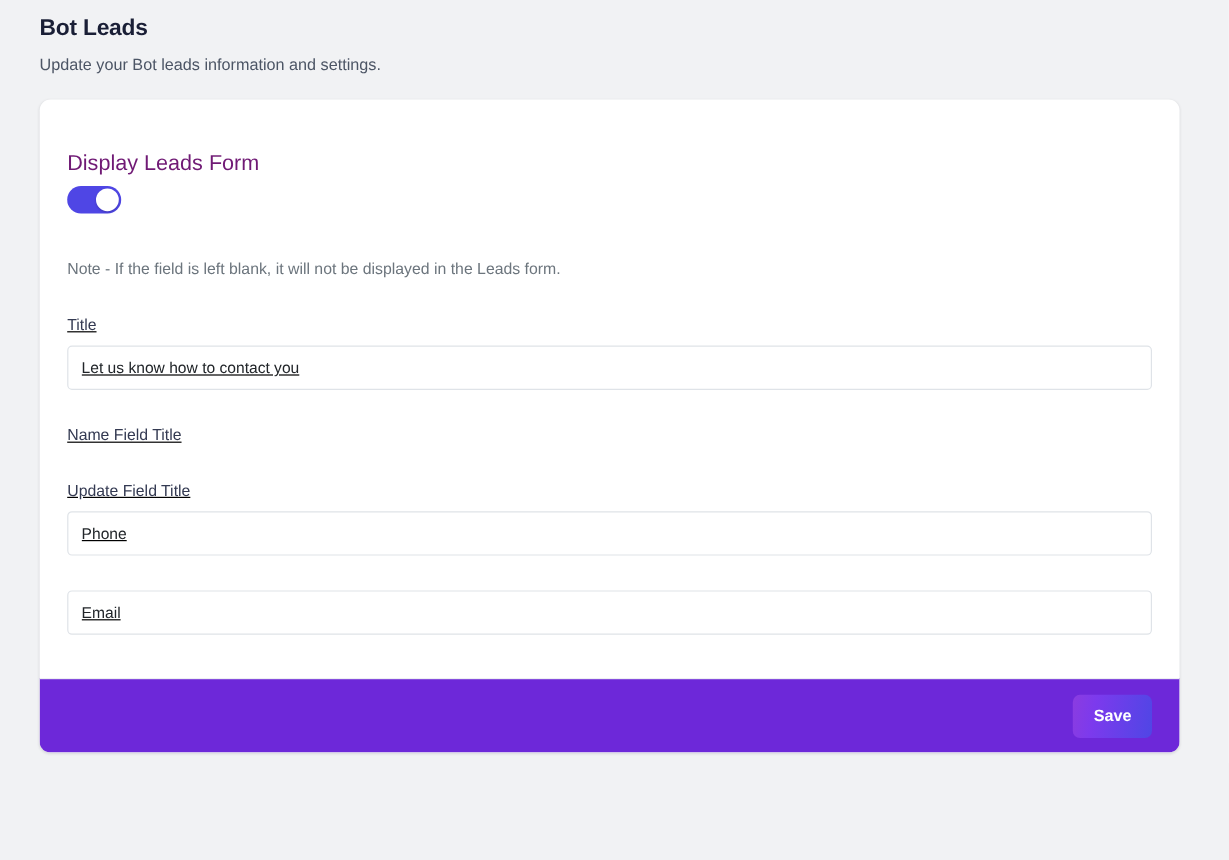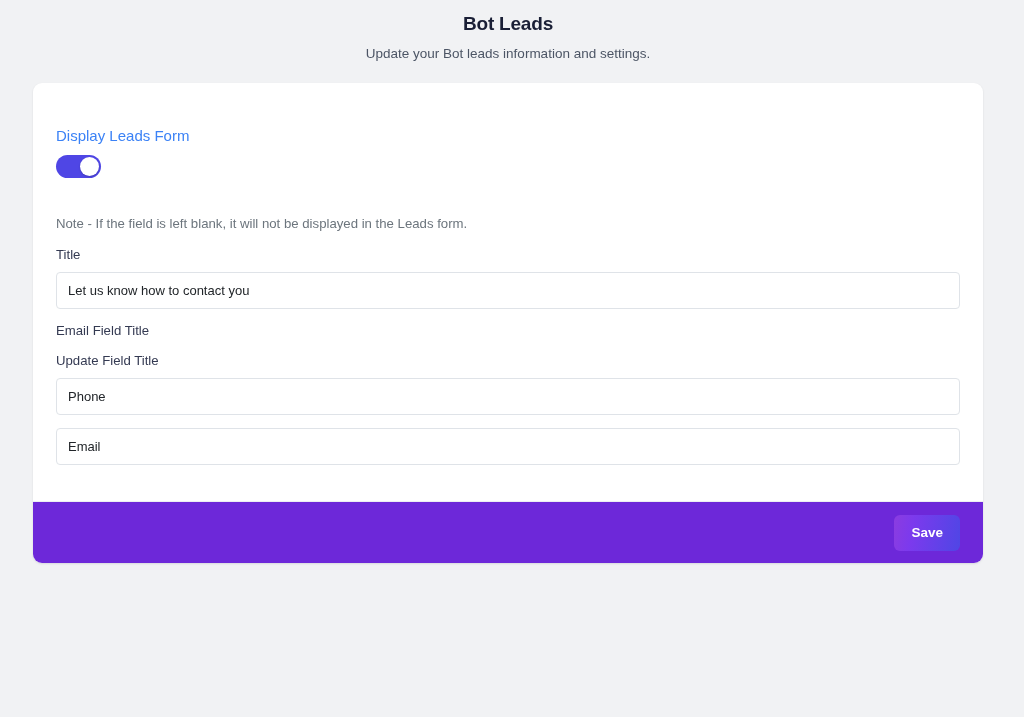--- a/index.html
+++ b/index.html
@@ -19,21 +19,20 @@
   .page {
     width: 1024px;
     height: 717px;
     padding: 10px 41px 0 33px;
     position: relative;
   }
 
   
   .page-header {
     padding-top: 2px;
-    text-align: center;
   }
 
   .page-title {
     font-size: 19px;
     font-weight: bold;
     color: #1a1f36;
     letter-spacing: -0.2px;
     line-height: 24px;
   }
 
@@ -54,22 +53,22 @@
                 0 1px 3px rgba(16, 24, 40, 0.05);
     overflow: hidden;
   }
 
   .card-body {
     padding: 44px 23px 36px 23px;
   }
 
   
   .toggle-label {
-    font-size: 15px;
-    color: #3b82f6;
+    font-size: 18px;
+    color: #701a75;
     line-height: 18px;
     font-weight: 400;
   }
 
   .switch {
     margin-top: 10px;
     width: 45px;
     height: 23px;
     border-radius: 23px;
     background: #4f46e5;
@@ -91,21 +90,22 @@
 
   .note {
     margin-top: 37px;
     font-size: 13.2px;
     color: #6c757d;
     line-height: 18px;
   }
 
   
   .field {
-    margin-top: 13px;
+    margin-top: 29px;
+    text-decoration: underline;
   }
 
   .field-label {
     font-size: 13.2px;
     color: #343a52;
     line-height: 17px;
     display: block;
   }
 
   .field-input {
@@ -172,21 +172,21 @@
       </div>
 
       <div class="note">Note - If the field is left blank, it will not be displayed in the Leads form.</div>
 
       <div class="field">
         <label class="field-label">Title</label>
         <input class="field-input" type="text" value="Let us know how to contact you" style="">
       </div>
 
       <div class="field">
-        <label class="field-label">Email Field Title</label>
+        <label class="field-label">Name Field Title</label>
       </div>
 
       <div class="field">
         <label class="field-label">Update Field Title</label>
         <input class="field-input" type="text" value="Phone" style="">
       </div>
 
       <div class="field">
         <input class="field-input" type="text" value="Email" style="">
       </div>

